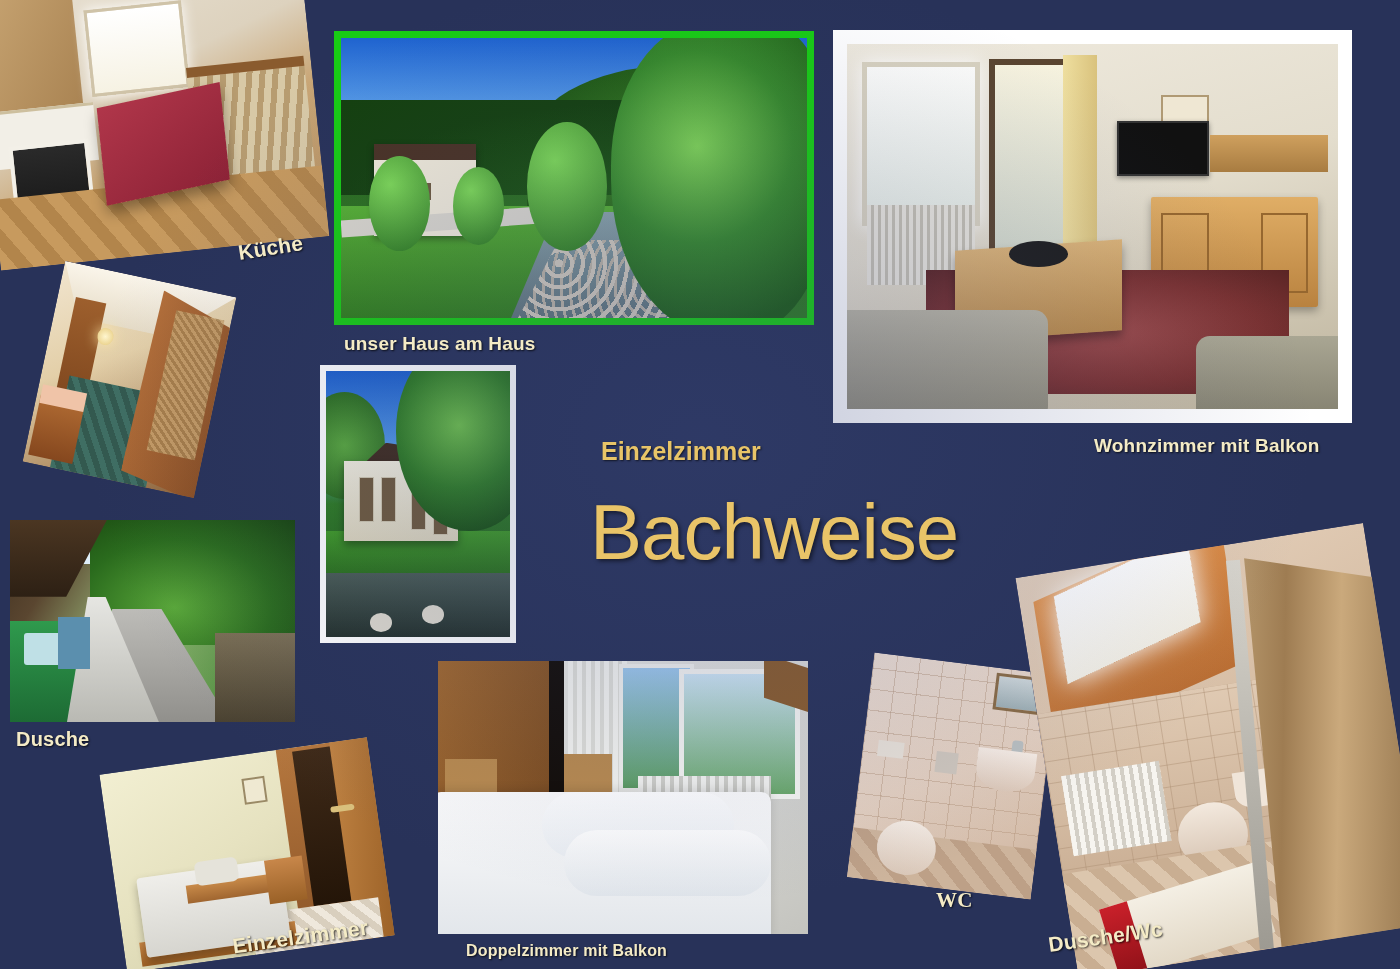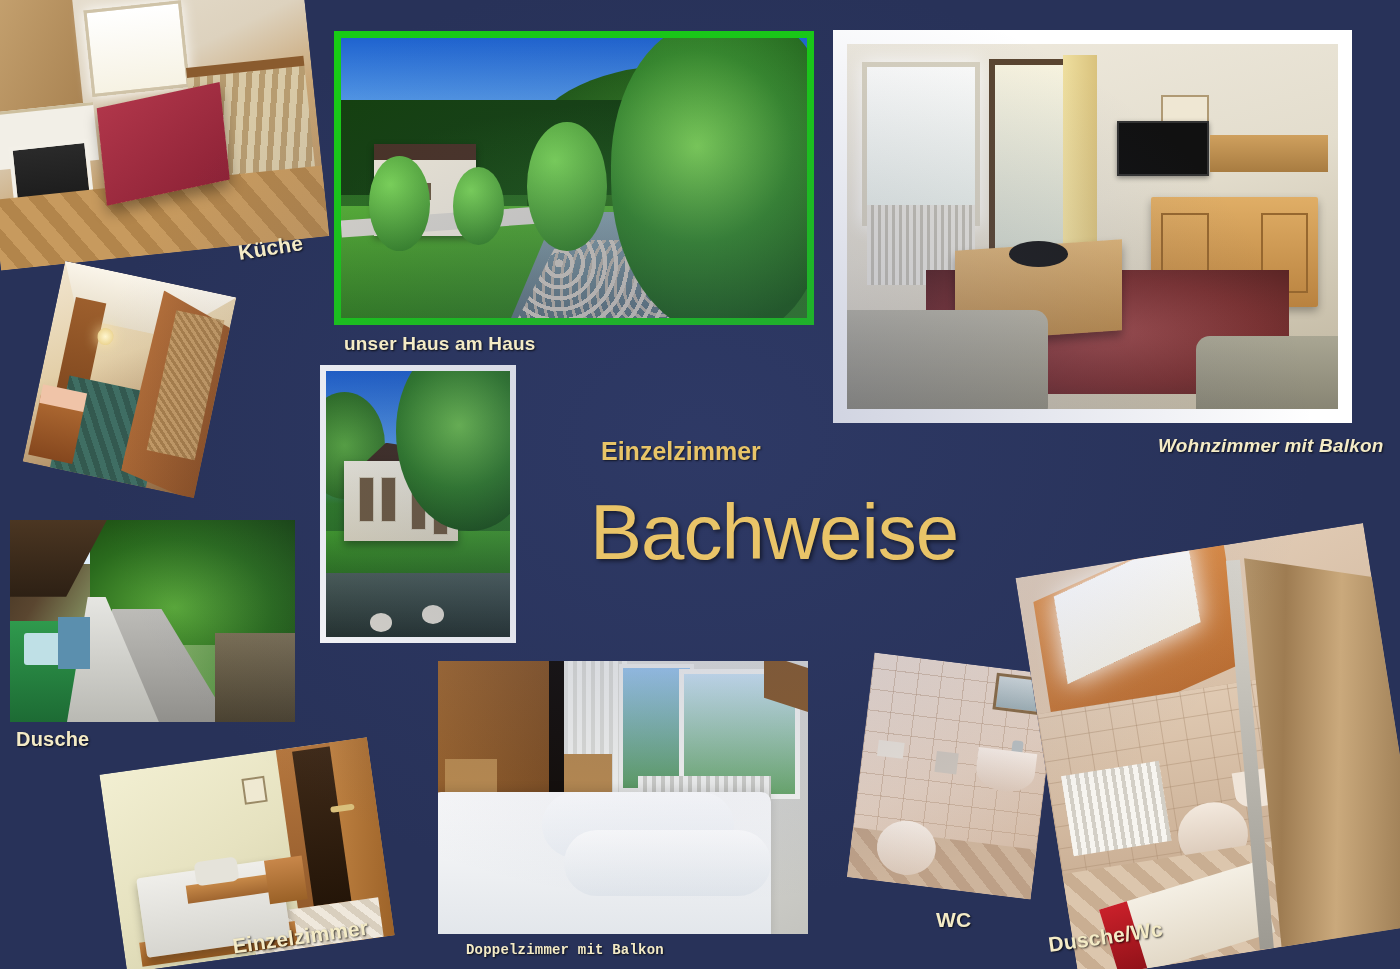--- a/index.html
+++ b/index.html
@@ -225,21 +225,21 @@
         <div class="l-rad"></div>
         <div class="l-side"></div>
         <div class="l-rug"></div>
         <div class="l-tbl"></div>
         <div class="l-bowl"></div>
         <div class="l-sofa"></div>
         <div class="l-sofa2"></div>
       </div>
     </div>
   </div>
-  <div class="cap" style="left:1158px;top:435px;font-size:19px;font-style:italic;">Wohnzimmer mit Balkon</div>
+  <div class="cap" style="left:1094px;top:435px;font-size:19px;">Wohnzimmer mit Balkon</div>
 
   <div class="photo" style="left:42px;top:277px;width:175px;height:205px;transform:rotate(12deg);">
     <div class="inner">
       <div class="scene hall">
         <div class="h-ceil"></div>
         <div class="h-doorL"></div>
         <div class="h-floor"></div>
         <div class="h-lamp"></div>
         <div class="h-chest"></div>
         <div class="h-lace"></div>
@@ -319,37 +319,37 @@
         <div class="d-beam"></div>
         <div class="d-chair"></div>
         <div class="d-chair2"></div>
         <div class="d-rad"></div>
         <div class="d-bed"></div>
         <div class="d-pillowA"></div>
         <div class="d-pillowB"></div>
       </div>
     </div>
   </div>
-  <div class="cap" style="left:466px;top:942px;font-size:14px;font-family:Liberation Mono, monospace;">Doppelzimmer mit Balkon</div>
+  <div class="cap" style="left:466px;top:942px;font-size:16px;">Doppelzimmer mit Balkon</div>
 
   <div class="photo" style="left:860px;top:663px;width:185px;height:226px;transform:rotate(7deg);">
     <div class="inner">
       <div class="scene wc">
         <div class="w-tile"></div>
         <div class="w-mirror"></div>
         <div class="w-hold"></div>
         <div class="w-paper"></div>
         <div class="w-tap"></div>
         <div class="w-sink"></div>
         <div class="w-floor"></div>
         <div class="w-toilet"></div>
       </div>
     </div>
   </div>
-  <div class="cap" style="left:936px;top:908px;font-size:21px;">WC</div>
+  <div class="cap" style="left:936px;top:888px;font-size:21px;font-family:Liberation Serif, serif;">WC</div>
 
   <div class="photo" style="left:1045px;top:548px;width:352px;height:406px;transform:rotate(-9deg);">
     <div class="inner">
       <div class="scene dusche">
         <div class="du-frame"></div>
         <div class="du-sky"></div>
         <div class="du-tile"></div>
         <div class="du-rad"></div>
         <div class="du-sink"></div>
         <div class="du-toilet"></div>

